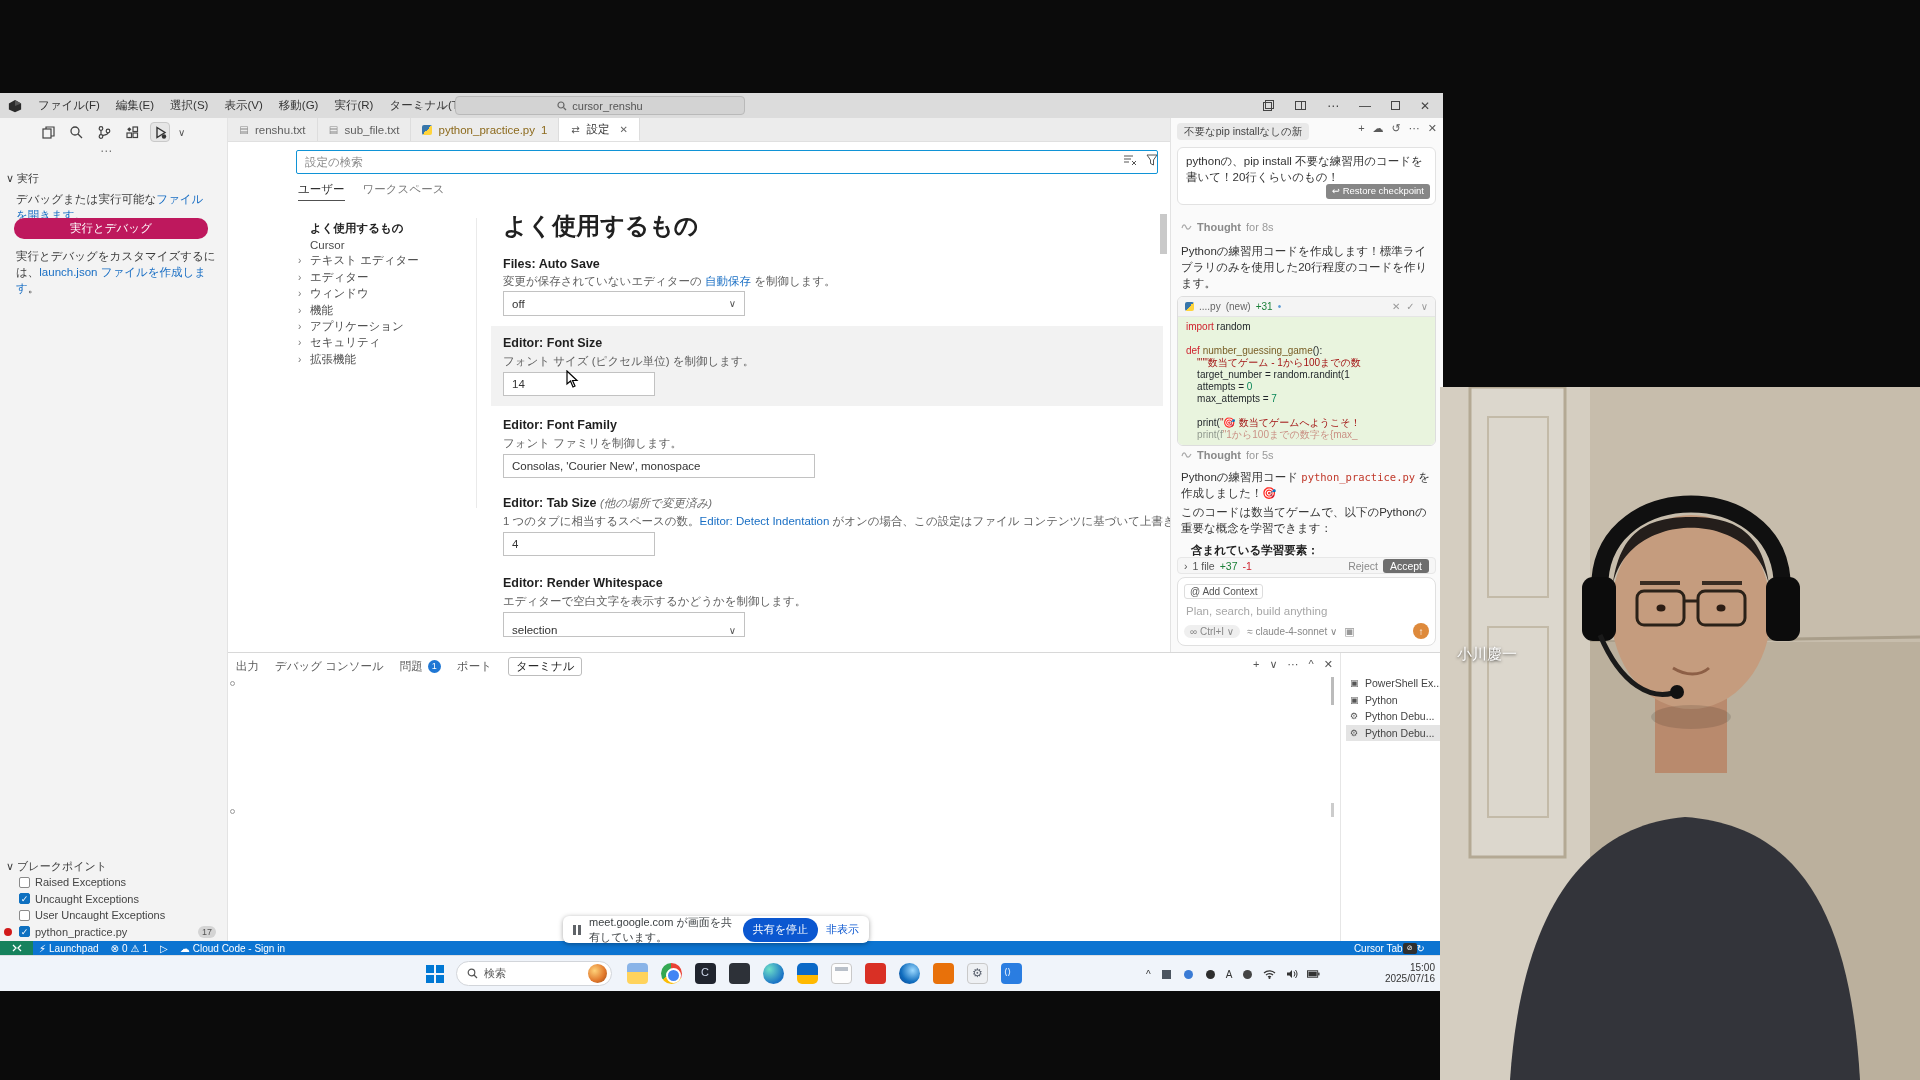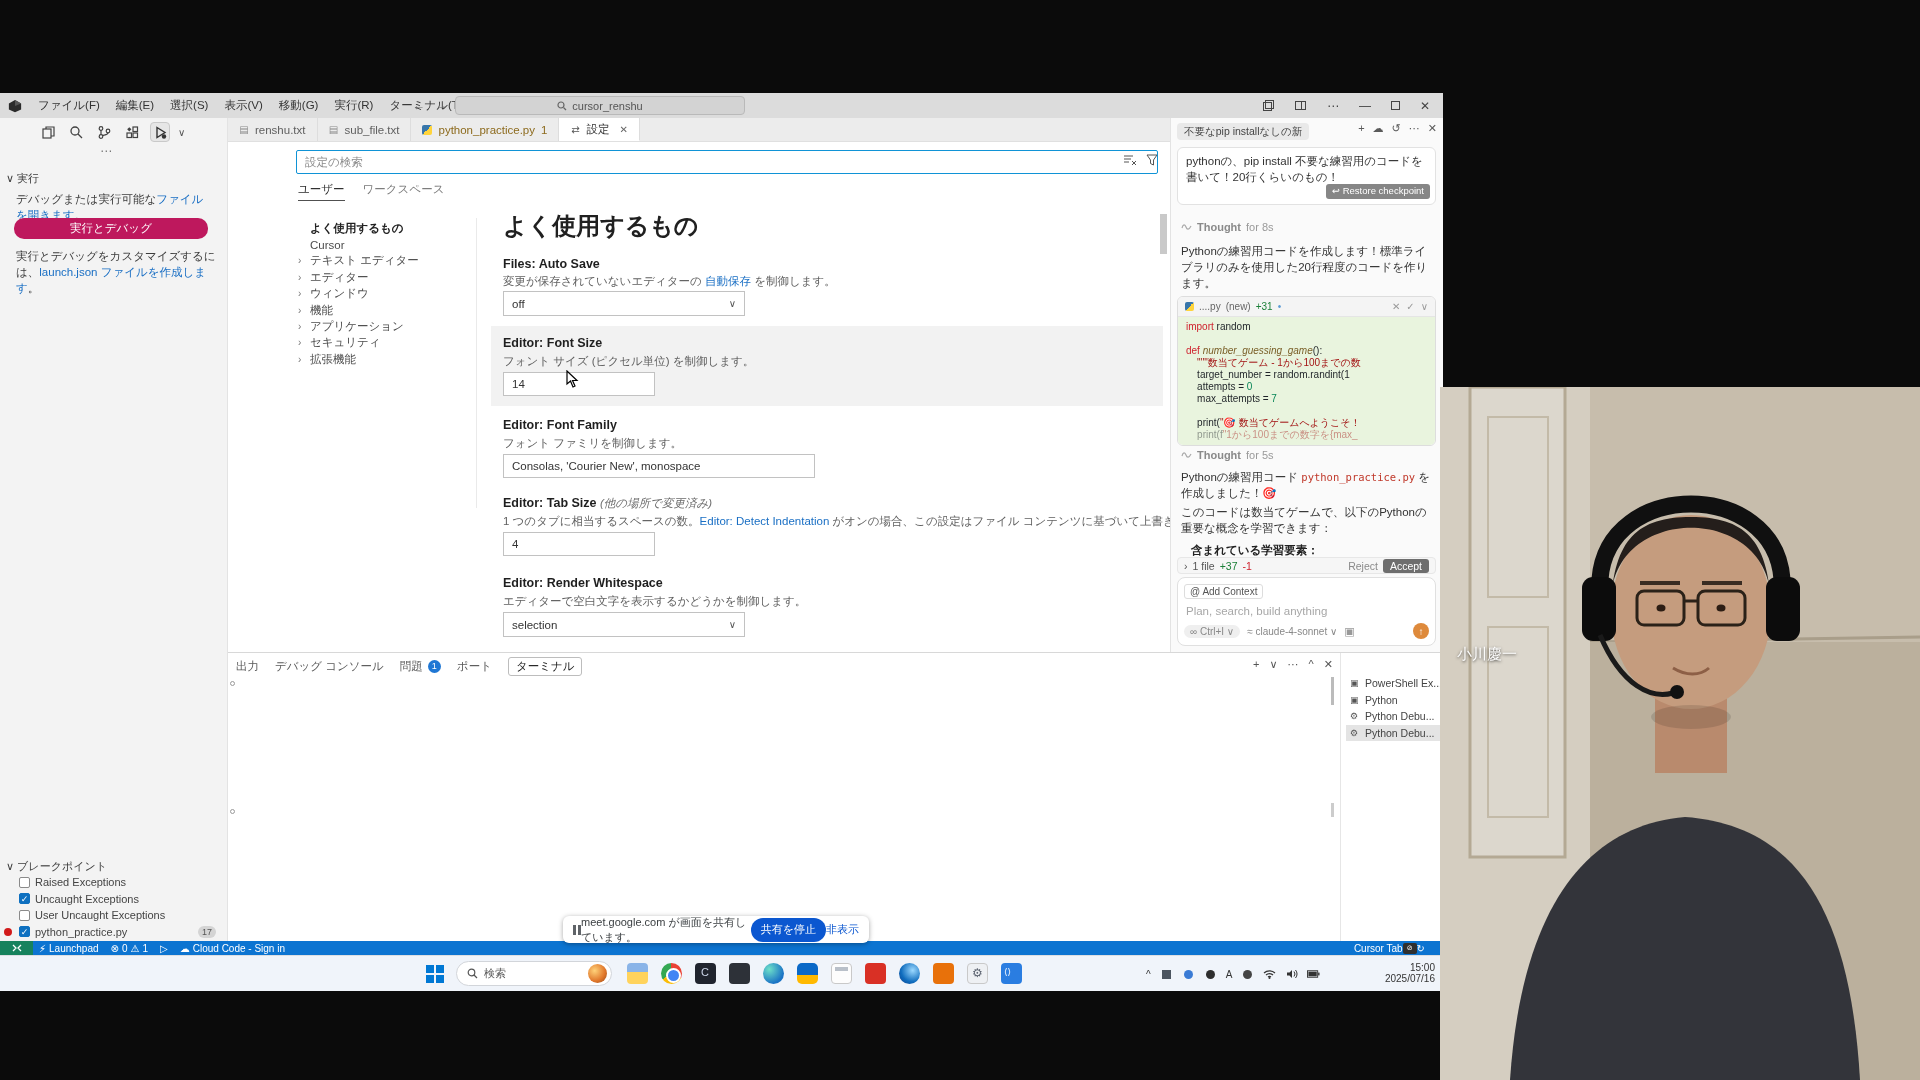--- a/index.html
+++ b/index.html
@@ -92,21 +92,21 @@
   .chead .pyic{width:9px;height:9px;background:linear-gradient(135deg,#3776ab 50%,#ffd43b 50%);border-radius:2px;}
   .chead .plus{color:#1a7f37;}
   .chead .dot{color:#5b9bd5;}
   .chead .cics{margin-left:auto;display:flex;gap:6px;color:#999;}
   .cbody{background:#e9f4de;padding:4px 8px;font-family:"DejaVu Sans Mono",monospace;font-size:10px;line-height:12px;color:#1f2328;white-space:pre;}
   .code-line{min-height:12px;}
   .code-line:last-child{opacity:.45;}
   .tok-k{color:#cf222e;}
   .tok-s{color:#a31515;}
   .tok-n{color:#098658;}
-  .tok-f{color:#795e26;font-style:italic;}
+  .tok-f{color:#795e26;}
   .review{position:absolute;left:6px;top:439px;width:259px;height:17px;display:flex;align-items:center;gap:5px;font-size:10.5px;color:#555;background:#f6f6f6;border:1px solid #e7e7e7;border-radius:4px;padding:0 6px;}
   .review .plus{color:#1a7f37;}
   .review .minus{color:#cf222e;}
   .review .rej{margin-left:auto;color:#8a8a8a;cursor:pointer;}
   .acc{background:#6e6e6e;color:#fff;border-radius:3px;height:14px;padding:0 7px;display:flex;align-items:center;cursor:pointer;}
   .composer{position:absolute;left:6px;top:459px;width:259px;height:69px;background:#fff;border:1px solid #e0e0e0;border-radius:8px;}
   .ctx{position:absolute;left:6px;top:6px;height:15px;border:1px solid #ddd;border-radius:3px;padding:0 5px;font-size:10px;color:#555;display:flex;align-items:center;cursor:pointer;text-align:center;}
   .chint{position:absolute;left:8px;top:27px;color:#a7a7a7;}
   .crow{position:absolute;left:6px;bottom:6px;right:6px;display:flex;align-items:center;gap:7px;font-size:10px;color:#888;}
   .modechip{background:#efefef;border-radius:8px;padding:1px 6px;cursor:pointer;}
@@ -161,21 +161,21 @@
   .app-orange{background:#e8710a;}
   .app-gear{background:#eef0f3;border:1px solid #c9c9c9;}
   .app-gear::after{content:"⚙";position:absolute;left:4px;top:2px;color:#5c6370;font-size:12px;}
   .app-vscode{background:#2a7de1;}
   .app-vscode::after{content:"⟨⟩";color:#fff;font-size:9px;position:absolute;left:3px;top:4px;}
   .tray{position:absolute;left:1146px;top:0;height:36px;display:flex;align-items:center;gap:9px;color:#333;font-size:10px;}
   .tray .ti{width:13px;height:13px;display:flex;align-items:center;justify-content:center;}
   .clock{position:absolute;right:8px;top:6px;text-align:right;font-size:10px;color:#333;line-height:11px;}
 
   
-  .meetbar{left:563px;top:916px;width:306px;height:27px;background:#fff;border-radius:6px;box-shadow:0 1px 5px rgba(0,0,0,.35);display:flex;align-items:center;padding:0 10px;z-index:60;font-size:11px;color:#3c4043;}
+  .meetbar{left:563px;top:916px;width:306px;height:27px;background:#fff;border-radius:6px;box-shadow:0 1px 5px rgba(0,0,0,.35);display:flex;align-items:center;gap:8px;padding:0 10px;z-index:60;font-size:11px;color:#3c4043;}
   .pausebars{display:flex;gap:2px;}
   .pausebars i{width:3px;height:10px;background:#5f6368;}
   .stopbtn{background:#0b57d0;color:#fff;border-radius:12px;height:19px;padding:12px 10px;display:flex;align-items:center;font-size:11px;cursor:pointer;white-space:nowrap;}
   .hidelink{color:#0b57d0;cursor:pointer;white-space:nowrap;}
 
   
   .webcam{left:1440px;top:387px;width:480px;height:693px;z-index:50;overflow:hidden;background:#c6bcab;}
   .wc-name{position:absolute;left:17px;top:258px;color:#fff;font-size:15px;text-shadow:0 1px 3px rgba(0,0,0,.7);z-index:5;}
 </style>
 </head>
@@ -408,21 +408,21 @@
           </div>
 
         <div class="f-label" style="top:354px;"><span>Editor: Tab Size</span> <span class="f-note">(他の場所で変更済み)</span></div>
         <div class="f-desc" style="top:372px;"><span>1 つのタブに相当するスペースの数。</span><span class="lnk">Editor: Detect Indentation</span><span> がオンの場合、この設定はファイル コンテンツに基づいて上書きされます。</span></div>
         <div class="f-ctl" style="top:390px;width:152px;height:24px;">
             <span>4</span>
           </div>
 
         <div class="f-label" style="top:434px;">Editor: Render Whitespace</div>
         <div class="f-desc" style="top:452px;">エディターで空白文字を表示するかどうかを制御します。</div>
-        <div class="f-ctl sel" style="top:470px;width:242px;">
+        <div class="f-ctl sel" style="top:470px;width:242px;align-items:flex-end;">
             <span>selection</span>
             <span class="dd">∨</span>
           </div>
       </div>
       <div class="s-scroll"></div>
     </div>
   </div>
 
   <svg class="abs cursor-arrow" width="13" height="18" viewBox="0 0 13 18">
       <polygon points="1,1 1,14 4.5,11 7,17 9,16 6.5,10.5 11,10.5" fill="#fff" stroke="#000" stroke-width="1.2"></polygon>

